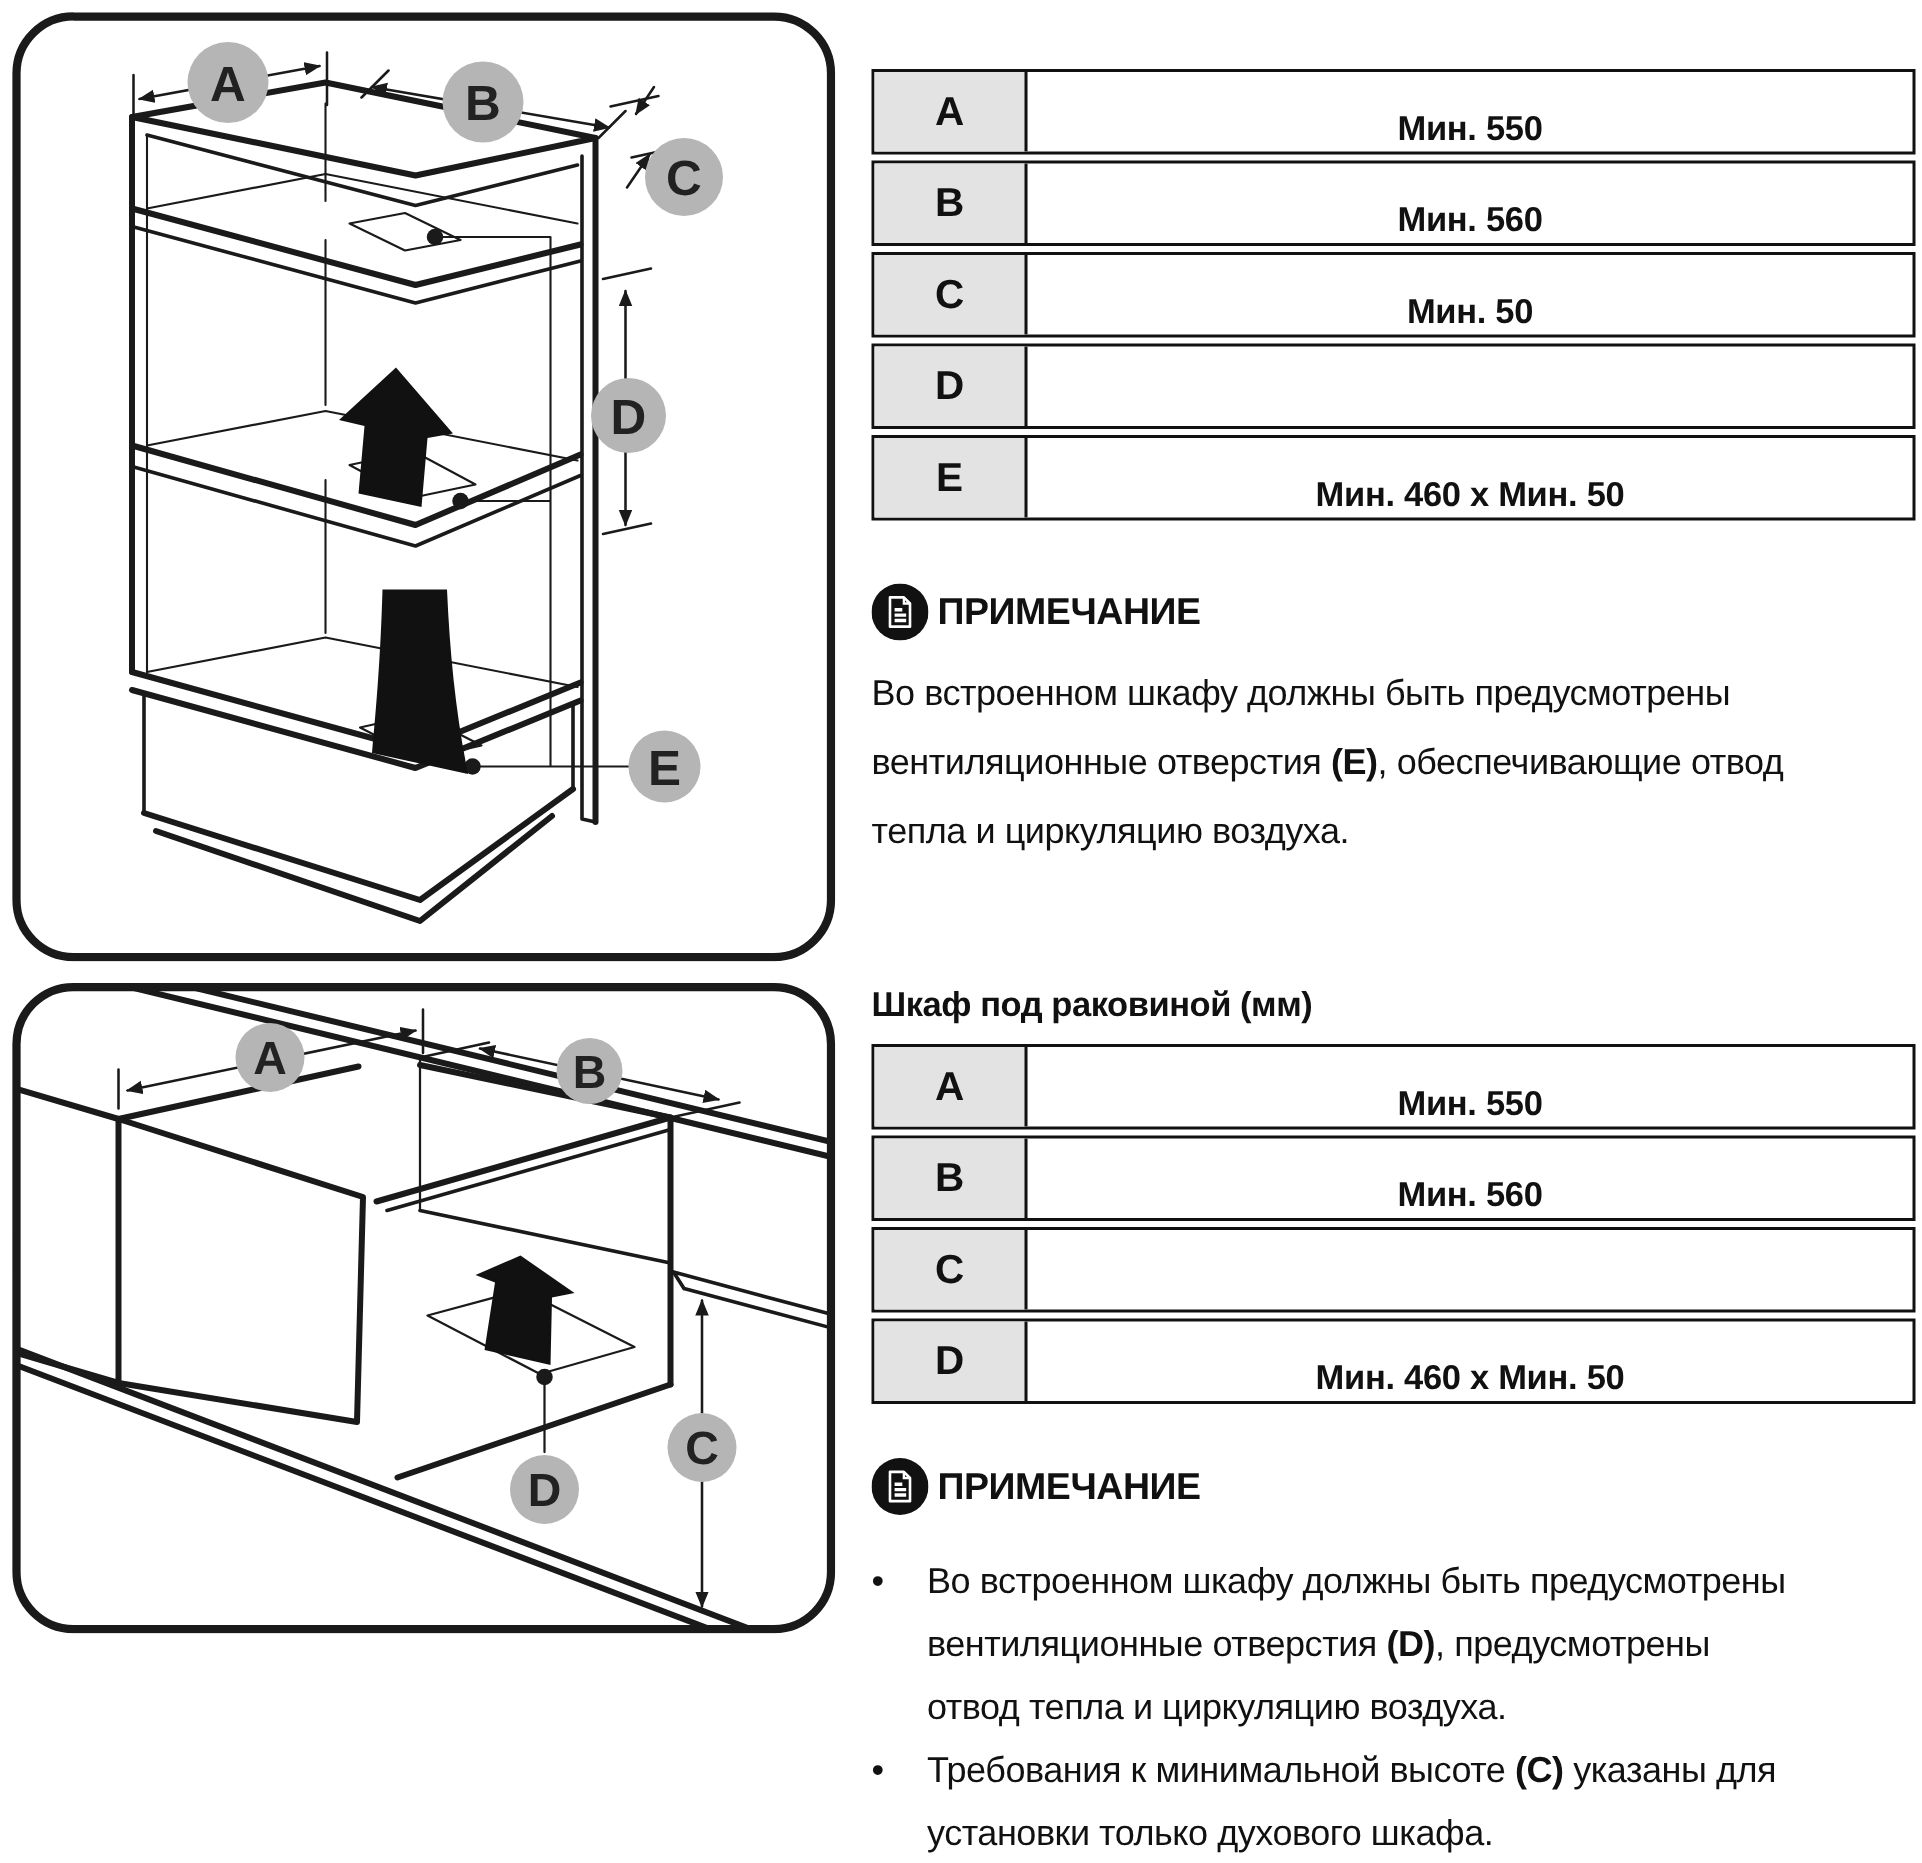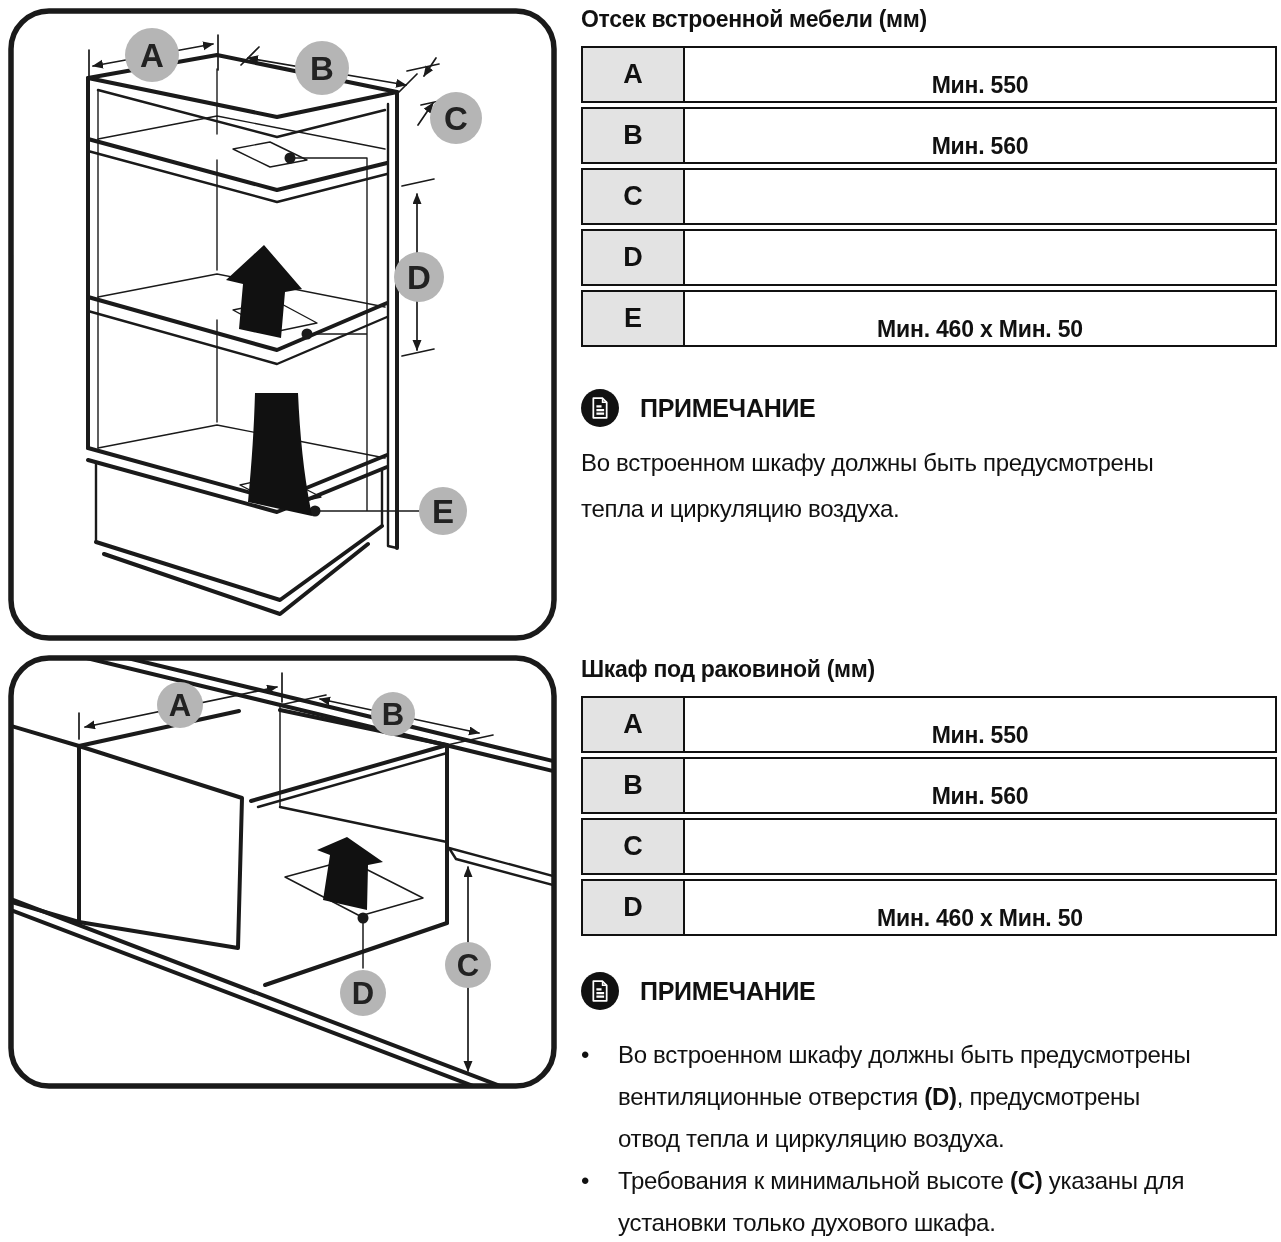--- a/index.html
+++ b/index.html
@@ -13,21 +13,21 @@
   .sec-title{position:absolute;left:3px;font-size:23px;font-weight:600;
              letter-spacing:-0.3px;white-space:nowrap;}
   .dim-table{position:absolute;left:3px;width:696px;}
   .trow{display:flex;height:57px;border:2px solid #111;margin-bottom:4px;
         box-sizing:border-box;background:#fff;}
   .tkey{width:100px;background:#e3e3e3;border-right:2px solid #111;
         display:flex;align-items:center;justify-content:center;
         font-size:27px;font-weight:700;}
   .tval{flex:1;display:flex;align-items:center;justify-content:center;
         font-size:23px;font-weight:600;letter-spacing:-0.2px;margin-top:21px;}
-  .note-head{position:absolute;left:3px;display:flex;align-items:center;gap:21px;}
+  .note-head{position:absolute;left:3px;display:flex;align-items:center;gap:6px;}
   .note-title{font-size:25px;font-weight:700;letter-spacing:-0.3px;}
   .note-body{position:absolute;left:3px;font-size:24px;line-height:46px;
              letter-spacing:-0.3px;white-space:nowrap;}
   .note-body.tight{line-height:42px;}
   .bullet-row{display:flex;}
   .bullet-mark{width:37px;font-size:24px;}
   .b{font-weight:700;}
 </style>
 </head>
 <body>
@@ -171,33 +171,33 @@
       <text x="385" y="70" fill="#222">B</text>
       <text x="460" y="321" fill="#222">C</text>
       <text x="355" y="349" fill="#222">D</text>
     </g>
   </g>
   <rect x="3" y="3" width="543" height="428" rx="38" fill="none" stroke="#1a1a1a" stroke-width="5.5"></rect>
 </svg>
 
 <div class="rcol">
 
-  <div class="sec-title" style="top:6px;">Отсек встроенной мебели (мм)</div>
 
   <div class="dim-table" style="top:46px;">
     <div class="trow">
       <div class="tkey">A</div>
       <div class="tval">Мин. 550</div>
     </div>
     <div class="trow">
       <div class="tkey">B</div>
       <div class="tval">Мин. 560</div>
     </div>
     <div class="trow">
       <div class="tkey">C</div>
+      <div class="tval">Мин. 50</div>
     </div>
     <div class="trow">
       <div class="tkey">D</div>
     </div>
     <div class="trow">
       <div class="tkey">E</div>
       <div class="tval">Мин. 460 x Мин. 50</div>
     </div>
   </div>
 
@@ -206,20 +206,21 @@
       <circle cx="18.5" cy="18.5" r="18.5" fill="#111"></circle>
       <path d="M12,9 L21,9 L25,13 L25,28 L12,28 Z" fill="#111" stroke="#fff" stroke-width="1.7" stroke-linejoin="round"></path>
       <path d="M21,9 L21,13 L25,13" fill="none" stroke="#fff" stroke-width="1.5"></path>
       <path d="M15,17 L20,17 M15,20.5 L22.5,20.5 M15,24 L22.5,24" stroke="#fff" stroke-width="2.2"></path>
     </svg>
     <span class="note-title">ПРИМЕЧАНИЕ</span>
   </div>
 
   <div class="note-body" style="top:440px;">
     <div><span>Во встроенном шкафу должны быть предусмотрены</span><span class="b"></span><span></span></div>
+    <div><span>вентиляционные отверстия </span><span class="b">(E)</span><span>, обеспечивающие отвод</span></div>
     <div><span>тепла и циркуляцию воздуха.</span><span class="b"></span><span></span></div>
   </div>
 
   <div class="sec-title" style="top:656px;">Шкаф под раковиной (мм)</div>
 
   <div class="dim-table" style="top:696px;">
     <div class="trow">
       <div class="tkey">A</div>
       <div class="tval">Мин. 550</div>
     </div>

